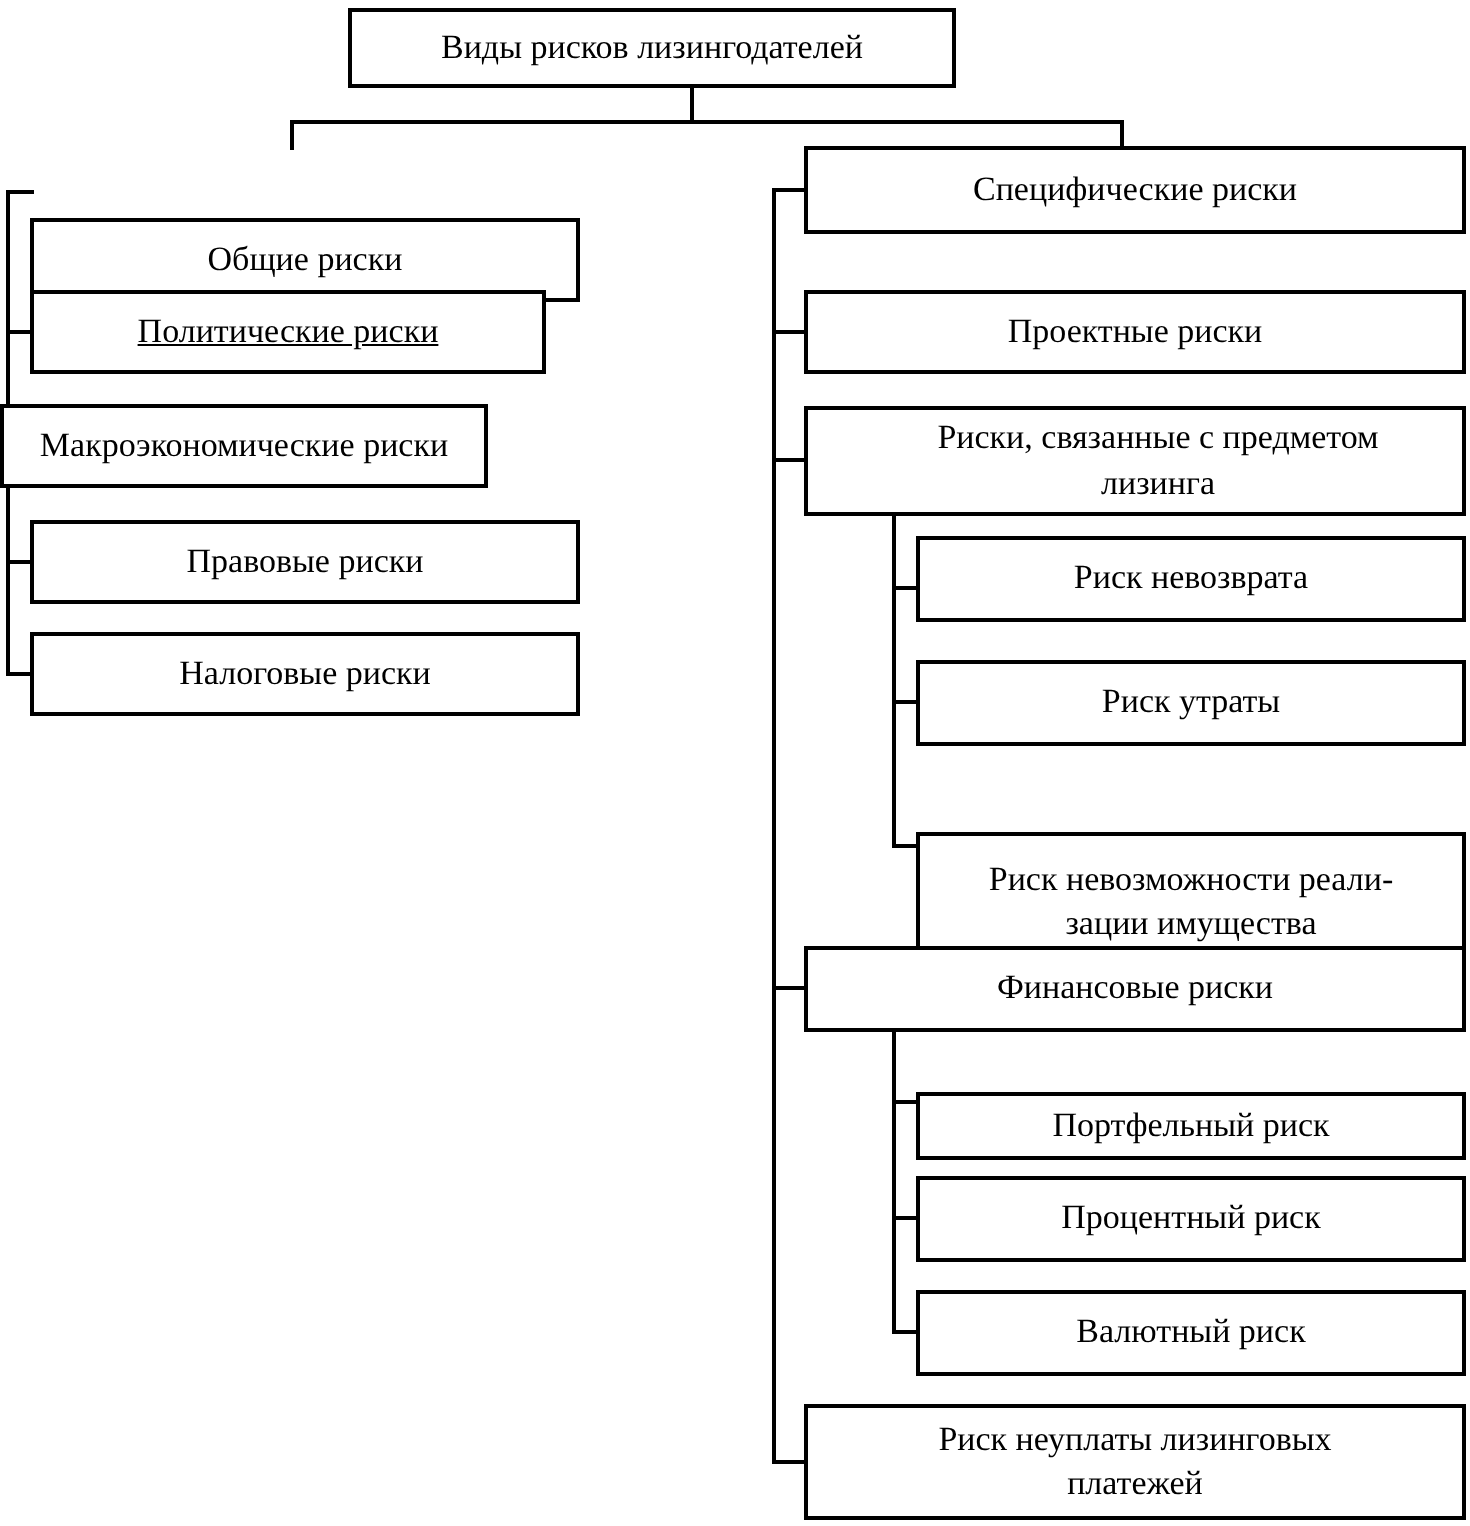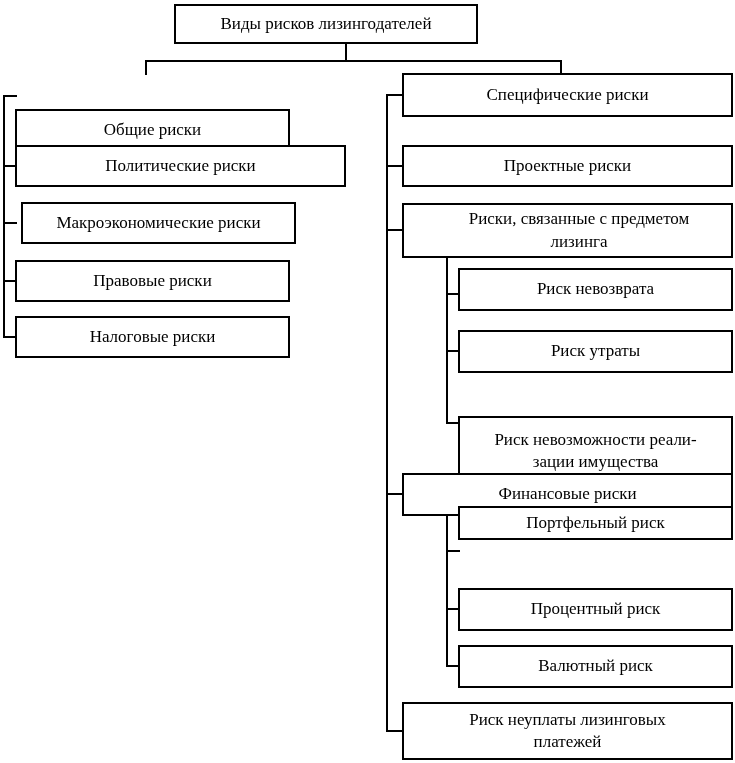--- a/index.html
+++ b/index.html
@@ -49,22 +49,22 @@
 
   <div class="box" style="left:15px; top:75px; width:275px; height:42px;margin-top:34px;">Общие риски</div>
 
   <div class="line" style="left:3px; top:95px; width:2px; height:243px;"></div>
   <div class="line" style="left:3px; top:95px; width:14px; height:2px;"></div>
   <div class="line" style="left:3px; top:165px; width:14px; height:2px;"></div>
   <div class="line" style="left:3px; top:222px; width:14px; height:2px;"></div>
   <div class="line" style="left:3px; top:280px; width:14px; height:2px;"></div>
   <div class="line" style="left:3px; top:336px; width:14px; height:2px;"></div>
 
-  <div class="box" style="left:15px; top:145px; width:331px; height:42px;">Политические риски</div>
-  <div class="box" style="left:21px; top:202px; width:275px; height:42px;">Макроэкономические риски</div>
+  <div class="box" style="left:15px; top:145px; width:258px; height:42px;text-decoration:underline;">Политические риски</div>
+  <div class="box" style="left:0; top:202px; width:244px; height:42px;">Макроэкономические риски</div>
   <div class="box" style="left:15px; top:260px; width:275px; height:42px;">Правовые риски</div>
   <div class="box" style="left:15px; top:316px; width:275px; height:42px;">Налоговые риски</div>
 
   <div class="box" style="left:402px; top:73px; width:331px; height:44px;">Специфические риски</div>
 
   <div class="line" style="left:386px; top:94px; width:2px; height:638px;"></div>
   <div class="line" style="left:386px; top:94px; width:18px; height:2px;"></div>
   <div class="line" style="left:386px; top:165px; width:18px; height:2px;"></div>
   <div class="line" style="left:386px; top:229px; width:18px; height:2px;"></div>
   <div class="line" style="left:386px; top:493px; width:18px; height:2px;"></div>
@@ -85,20 +85,20 @@
   <div class="box" style="left:458px; top:388px; width:275px; height:70px;margin-top:28px;">Риск невозможности реали-
 зации имущества</div>
 
   <div class="box" style="left:402px; top:473px; width:331px; height:43px;">Финансовые риски</div>
 
   <div class="line" style="left:446px; top:516px; width:2px; height:151px;"></div>
   <div class="line" style="left:446px; top:550px; width:14px; height:2px;"></div>
   <div class="line" style="left:446px; top:608px; width:14px; height:2px;"></div>
   <div class="line" style="left:446px; top:665px; width:14px; height:2px;"></div>
 
-  <div class="box" style="left:458px; top:506px; width:275px; height:34px;">Портфельный риск</div>
+  <div class="box" style="left:458px; top:546px; width:275px; height:34px;">Портфельный риск</div>
   <div class="box" style="left:458px; top:588px; width:275px; height:43px;">Процентный риск</div>
   <div class="box" style="left:458px; top:645px; width:275px; height:43px;font-family:Liberation Serif, serif;">Валютный риск</div>
 
   <div class="box" style="left:402px; top:702px; width:331px; height:58px;">Риск неуплаты лизинговых
 платежей</div>
 
 </div>
 
 </body></html>

